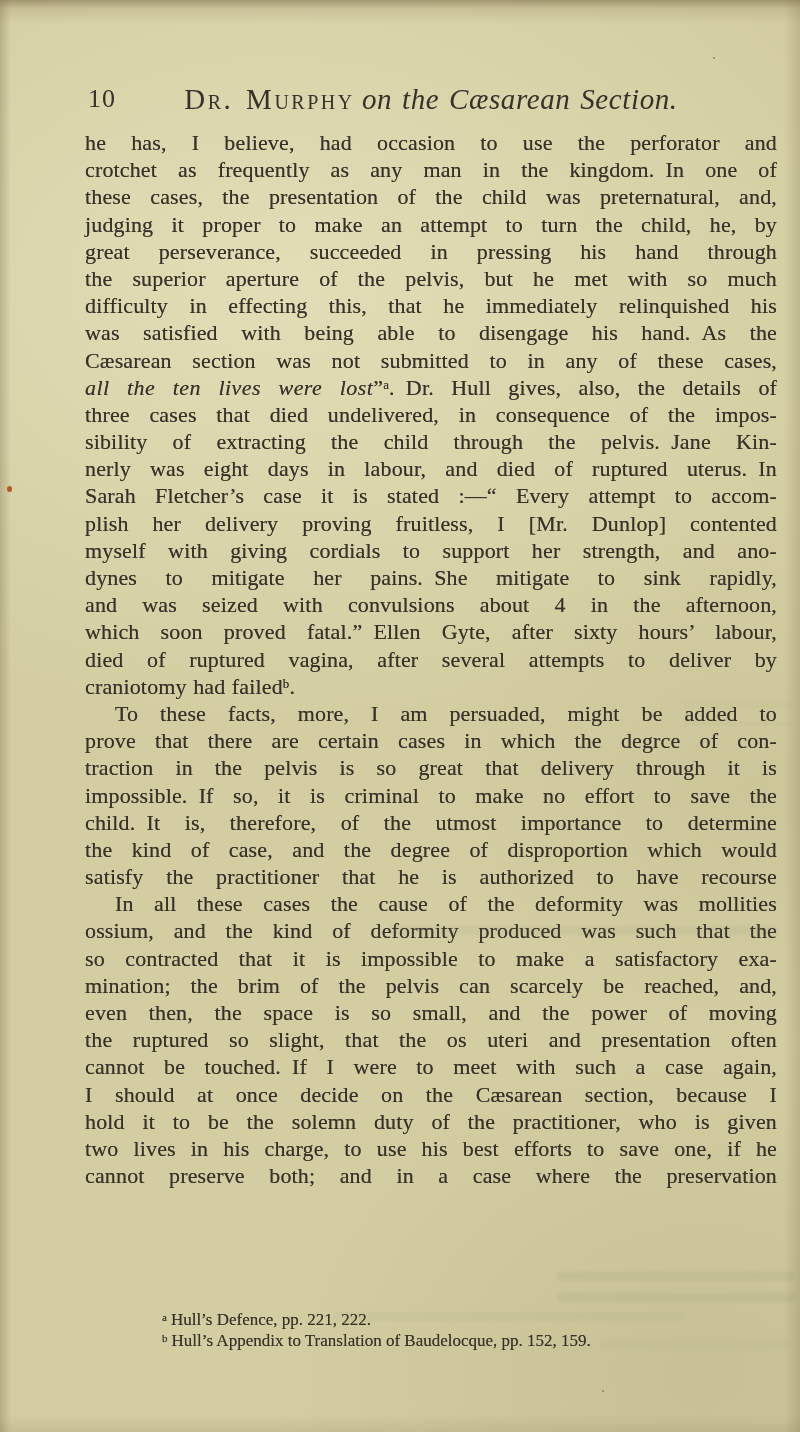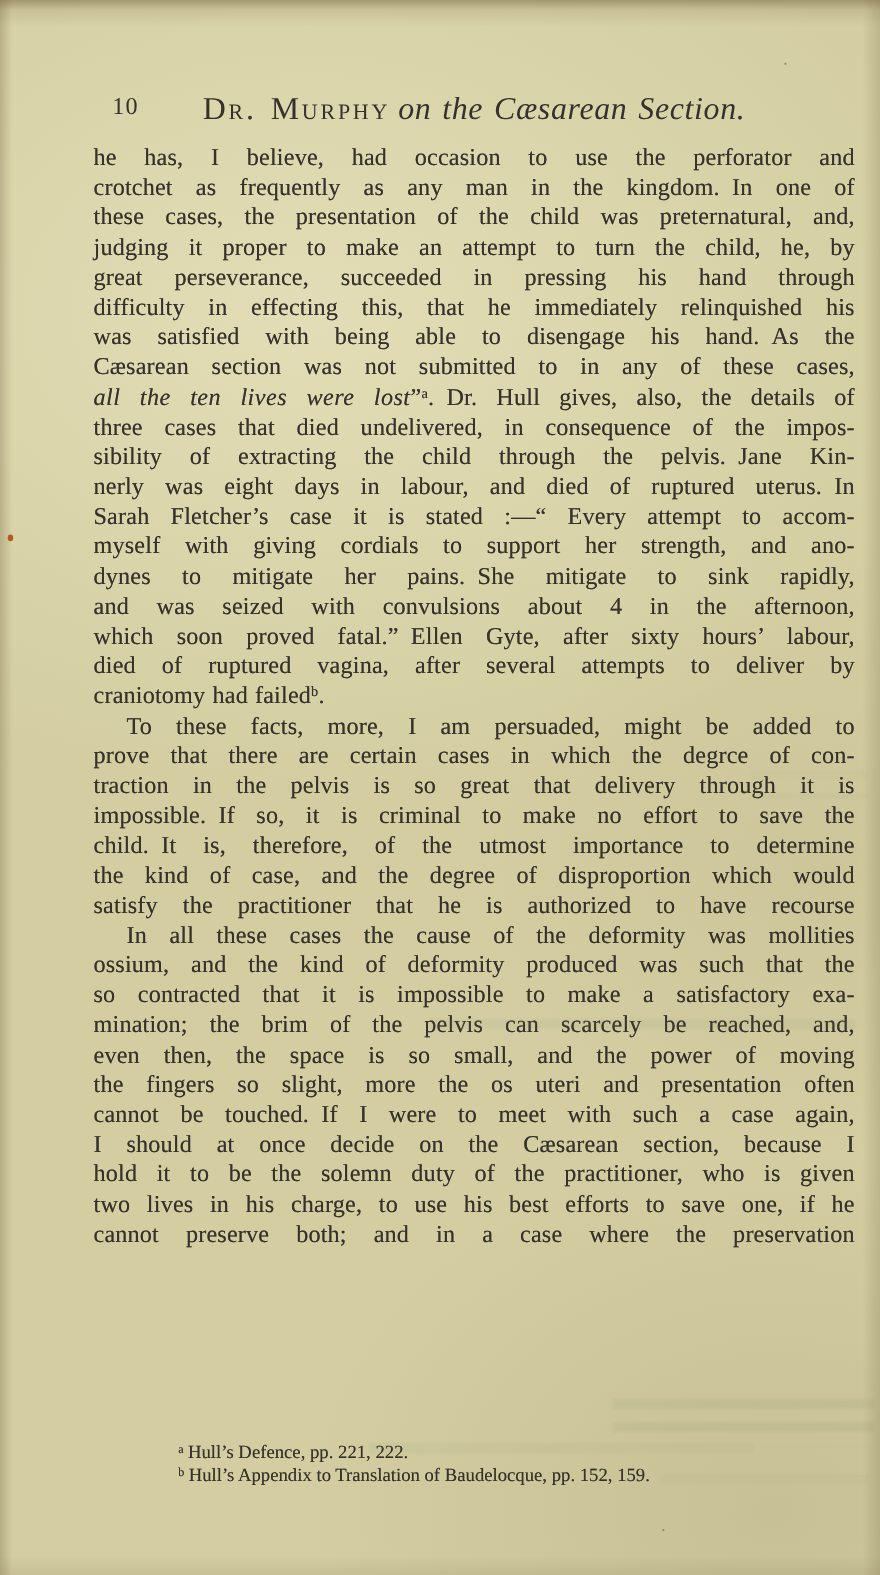--- a/index.html
+++ b/index.html
@@ -15,21 +15,21 @@
       linear-gradient(90deg, rgba(112,98,62,.30) 0px, rgba(112,98,62,0) 11px),
       linear-gradient(270deg, rgba(112,98,62,.22) 0px, rgba(112,98,62,0) 16px),
       linear-gradient(0deg, rgba(120,108,70,.14) 0px, rgba(120,108,70,0) 18px),
       radial-gradient(900px 640px at 35% 20%, rgba(241,235,202,.55), rgba(241,235,202,0) 68%),
       radial-gradient(620px 480px at 88% 96%, rgba(150,140,95,.20), rgba(150,140,95,0) 70%),
       radial-gradient(460px 380px at 94% 55%, rgba(168,158,112,.16), rgba(168,158,112,0) 70%),
       #d3cda1;
   }
   
   .running-head{position:absolute;top:83px;left:85px;width:692px;height:30px;}
-  .pageno{position:absolute;left:17px;top:1px;font-size:22px;letter-spacing:1px;}
+  .pageno{position:absolute;left:3px;top:1px;font-size:26px;letter-spacing:1px;}
   .rtitle{display:block;text-align:center;font-size:29px;white-space:nowrap;}
   .rtitle .sc{font-variant:small-caps;letter-spacing:2.5px;word-spacing:3px;}
   .rtitle .it{font-style:italic;letter-spacing:.6px;word-spacing:2px;}
   
   .body-text{
     position:absolute;left:85px;top:129px;width:692px;
     font-size:22px;line-height:27.2px;
     letter-spacing:.15px;word-spacing:.8px;
     text-shadow:0 0 .6px rgba(54,48,38,.65);
   }
@@ -67,47 +67,49 @@
     <span class="pageno">10</span>
     <span class="rtitle"><span class="sc">Dr. Murphy</span> <span class="it">on the Cæsarean Section.</span></span>
   </header>
 
   <main class="body-text" id="bodyText">
       <div class="line"><span>he has, I believe, had occasion to use the perforator and</span></div>
       <div class="line"><span>crotchet as frequently as any man in the kingdom. In one of</span></div>
       <div class="line"><span>these cases, the presentation of the child was preternatural, and,</span></div>
       <div class="line"><span>judging it proper to make an attempt to turn the child, he, by</span></div>
       <div class="line"><span>great perseverance, succeeded in pressing his hand through</span></div>
+      <div class="line"><span>the superior aperture of the pelvis, but he met with so much</span></div>
       <div class="line"><span>difficulty in effecting this, that he immediately relinquished his</span></div>
       <div class="line"><span>was satisfied with being able to disengage his hand. As the</span></div>
       <div class="line"><span>Cæsarean section was not submitted to in any of these cases,</span></div>
       <div class="line"><em>all the ten lives were lost</em><span>”</span><sup>a</sup><span>. Dr. Hull gives, also, the details of</span></div>
       <div class="line"><span>three cases that died undelivered, in consequence of the impos-</span></div>
       <div class="line"><span>sibility of extracting the child through the pelvis. Jane Kin-</span></div>
       <div class="line"><span>nerly was eight days in labour, and died of ruptured uterus. In</span></div>
       <div class="line"><span>Sarah Fletcher’s case it is stated :—“ Every attempt to accom-</span></div>
+      <div class="line"><span>plish her delivery proving fruitless, I [Mr. Dunlop] contented</span></div>
       <div class="line"><span>myself with giving cordials to support her strength, and ano-</span></div>
       <div class="line"><span>dynes to mitigate her pains. She mitigate to sink rapidly,</span></div>
       <div class="line"><span>and was seized with convulsions about 4 in the afternoon,</span></div>
       <div class="line"><span>which soon proved fatal.” Ellen Gyte, after sixty hours’ labour,</span></div>
       <div class="line"><span>died of ruptured vagina, after several attempts to deliver by</span></div>
       <div class="line end"><span>craniotomy had failed</span><sup>b</sup><span>.</span></div>
       <div class="line indent"><span>To these facts, more, I am persuaded, might be added to</span></div>
       <div class="line"><span>prove that there are certain cases in which the degrce of con-</span></div>
       <div class="line"><span>traction in the pelvis is so great that delivery through it is</span></div>
       <div class="line"><span>impossible. If so, it is criminal to make no effort to save the</span></div>
       <div class="line"><span>child. It is, therefore, of the utmost importance to determine</span></div>
       <div class="line"><span>the kind of case, and the degree of disproportion which would</span></div>
       <div class="line"><span>satisfy the practitioner that he is authorized to have recourse</span></div>
       <div class="line indent"><span>In all these cases the cause of the deformity was mollities</span></div>
       <div class="line"><span>ossium, and the kind of deformity produced was such that the</span></div>
       <div class="line"><span>so contracted that it is impossible to make a satisfactory exa-</span></div>
       <div class="line"><span>mination; the brim of the pelvis can scarcely be reached, and,</span></div>
       <div class="line"><span>even then, the space is so small, and the power of moving</span></div>
-      <div class="line"><span>the fingers so slight, more the os uteri and presentation often</span></div>
+      <div class="line"><span>the ruptured so slight, that the os uteri and presentation often</span></div>
       <div class="line"><span>cannot be touched. If I were to meet with such a case again,</span></div>
       <div class="line"><span>I should at once decide on the Cæsarean section, because I</span></div>
       <div class="line"><span>hold it to be the solemn duty of the practitioner, who is given</span></div>
       <div class="line"><span>two lives in his charge, to use his best efforts to save one, if he</span></div>
       <div class="line"><span>cannot preserve both; and in a case where the preservation</span></div>
     </main>
 
   <footer class="footnotes" id="footnotes">
       <div class="fn"><sup>a</sup><span>Hull’s Defence, pp. 221, 222.</span></div>
       <div class="fn"><sup>b</sup><span>Hull’s Appendix to Translation of Baudelocque, pp. 152, 159.</span></div>

